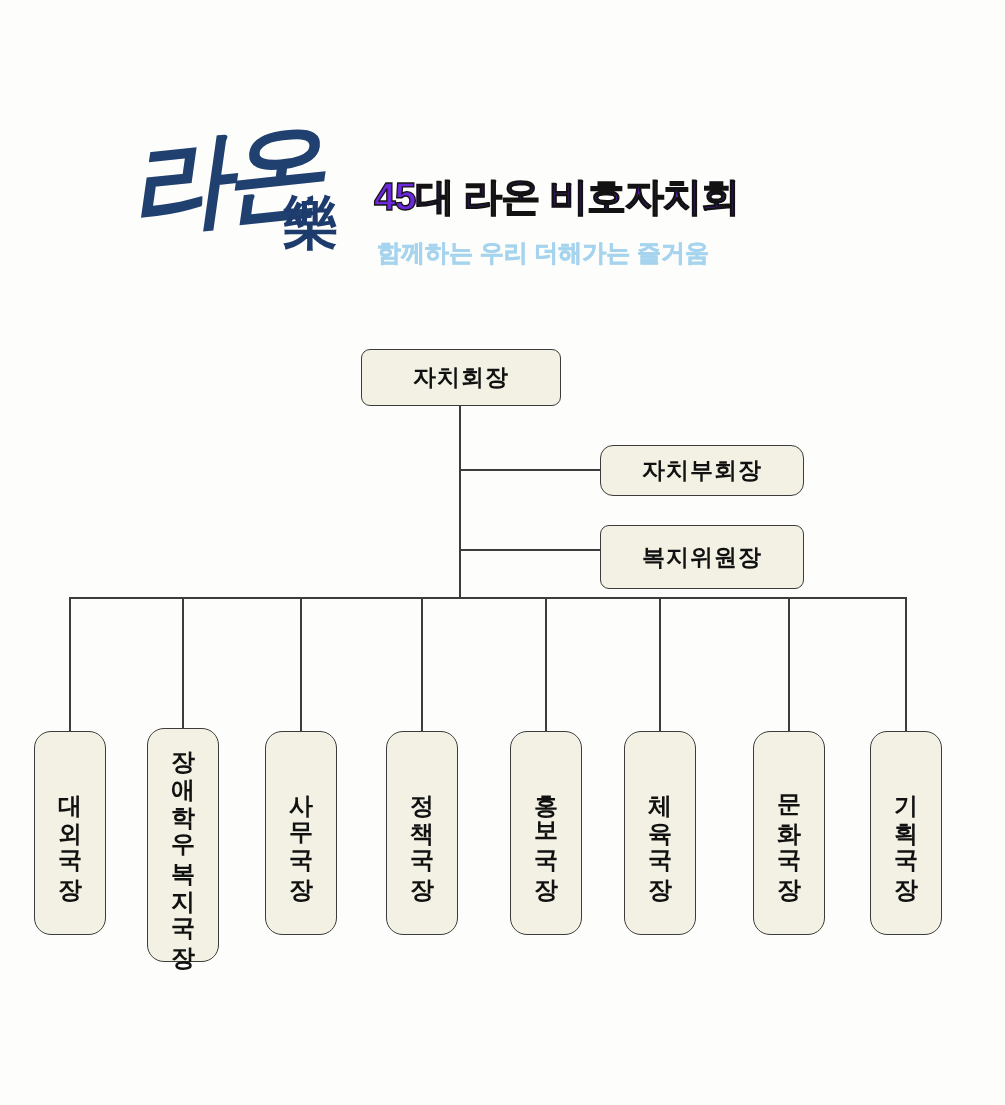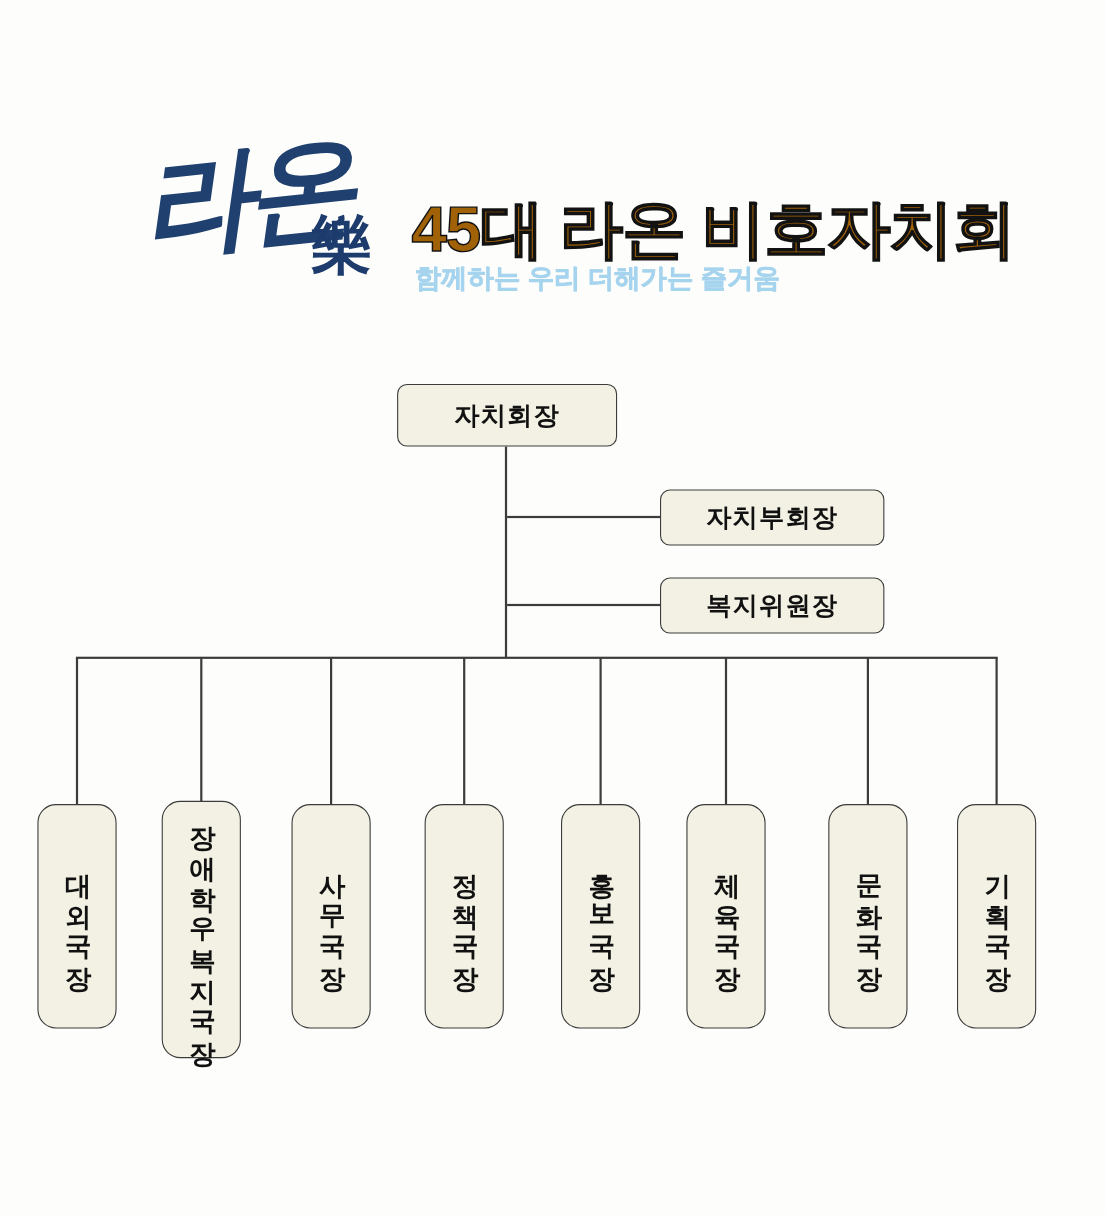--- a/index.html
+++ b/index.html
@@ -30,24 +30,24 @@
   .logo-hanja {
     position: absolute;
     left: 283px; top: 186px;
     font-size: 56px;
     font-weight: 700;
     color: #1d3c6d;
   }
   .title {
     position: absolute;
     left: 374px; top: 170px;
-    font-size: 58px;
+    font-size: 39px;
     font-weight: 900;
     letter-spacing: -1px;
-    color: #a16207;
+    color: #6d28d9;
     -webkit-text-stroke: 1.3px #121212;
     white-space: nowrap;
   }
   .subtitle {
     position: absolute;
     left: 377px; top: 237px;
     font-size: 24px;
     font-weight: 800;
     color: #a6d4ee;
     -webkit-text-stroke: 0.6px #a6d4ee;
@@ -64,22 +64,22 @@
     justify-content: center;
     color: #111;
   }
   .box-h {
     border-radius: 9px;
     font-size: 23px;
     font-weight: 700;
     letter-spacing: 1px;
   }
   .president-box { left: 361px; top: 349px; width: 200px; height: 57px; }
-  .vice-box      { left: 600px; top: 445px; width: 204px; height: 51px; }
-  .welfare-box   { left: 600px; top: 525px; width: 204px; height: 51px; }
+  .vice-box      { left: 600px; top: 445px; width: 204px; height: 51px; border-radius: 13px; }
+  .welfare-box   { left: 600px; top: 525px; width: 204px; height: 64px; }
 
   .box-v {
     border-radius: 17px;
     font-size: 24px;
     font-weight: 700;
     top: 731px;
     width: 72px;
     height: 204px;
   }
   .box-v .vtext {

